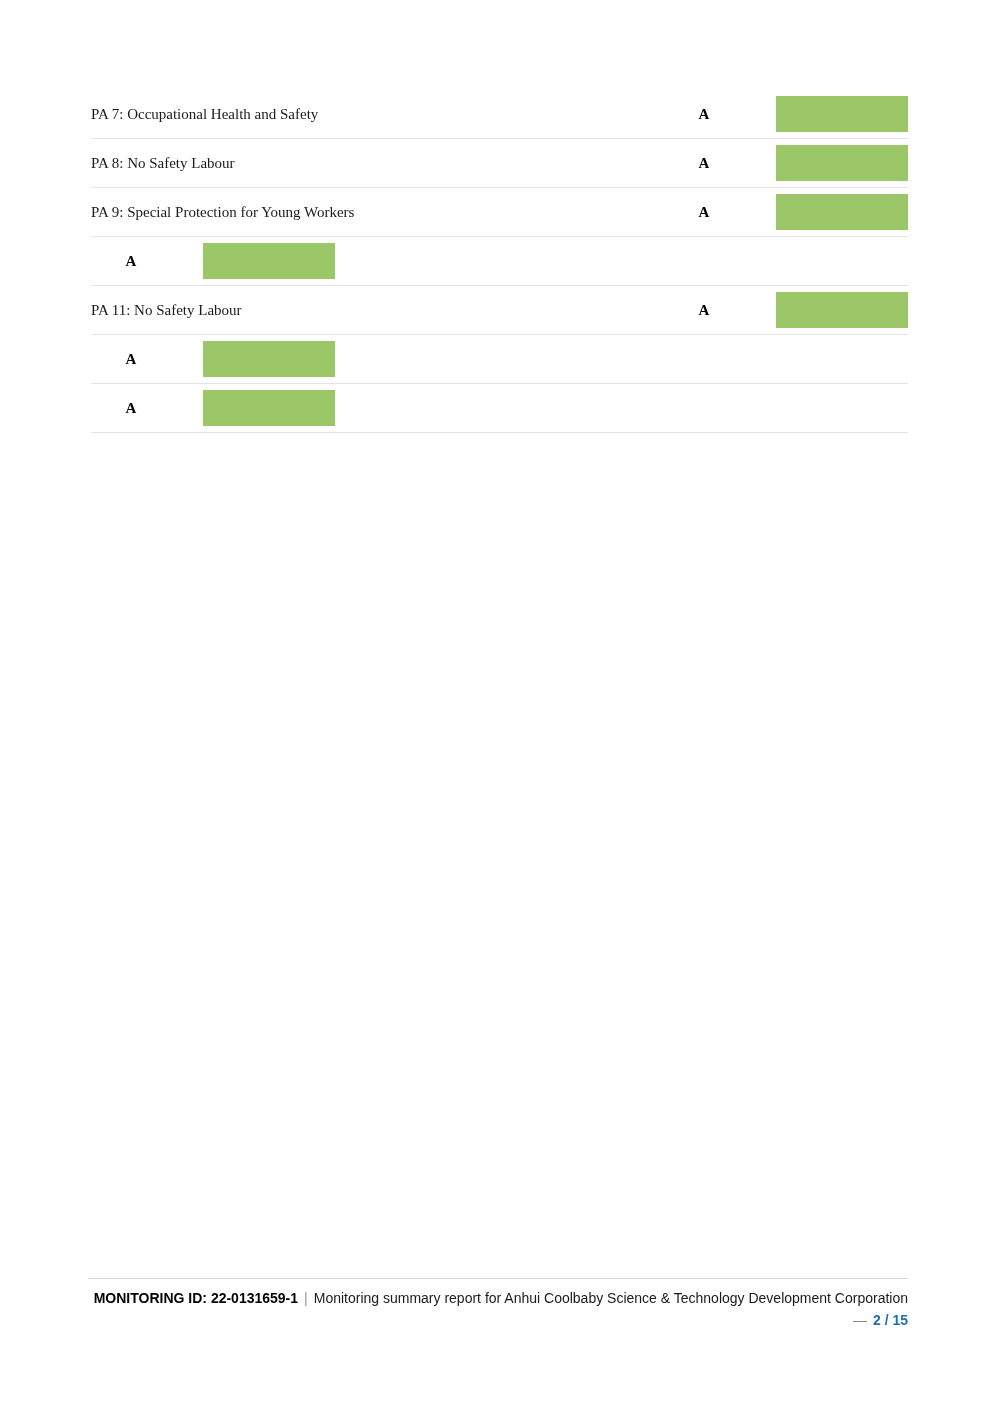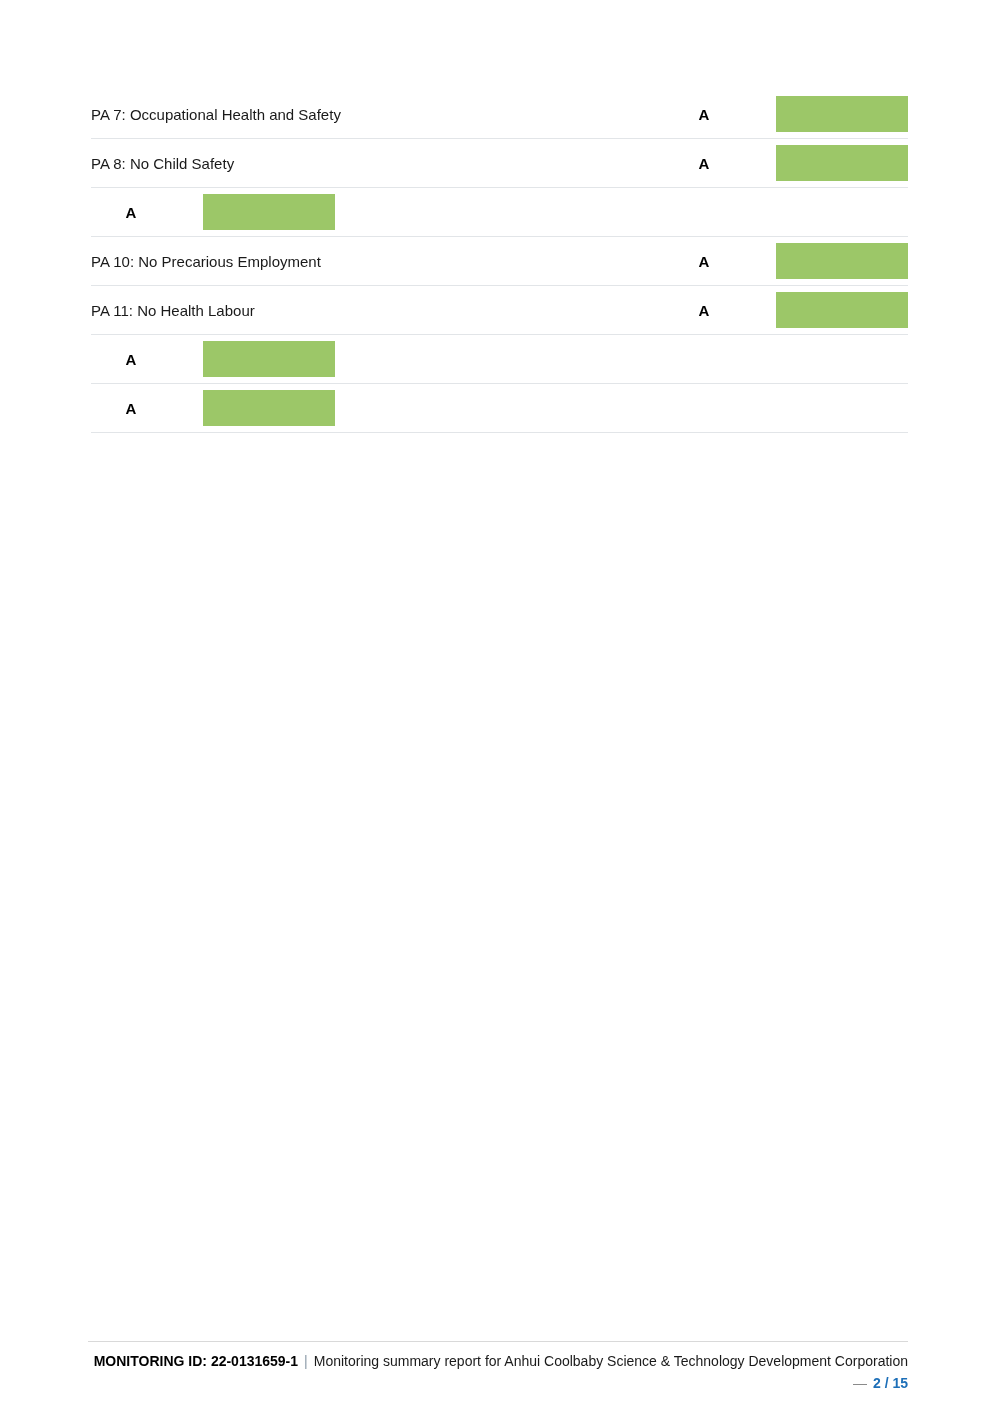--- a/index.html
+++ b/index.html
@@ -28,20 +28,21 @@
     position: absolute;
     top: 90px;
     left: 91px;
     width: 817px;
   }
   .row {
     display: flex;
     align-items: center;
     height: 49px;
     border-bottom: 1px solid var(--divider_gray);
+    font-family: Liberation Serif, serif;
   }
   .row .label {
     flex: 1;
     font-size: 15px;
     color: var(--text_black);
     white-space: nowrap;
     overflow: hidden;
   }
   .row .rating {
     width: 80px;
@@ -51,21 +52,21 @@
     color: #000000;
   }
   .row .bar {
     width: 132px;
     height: 36px;
     margin-left: 32px;
     background: var(--bar_green);
   }
   .footer {
     position: absolute;
-    top: 1341px;
+    top: 1278px;
     left: 88px;
     width: 820px;
     border-top: 1px solid #d9d9d9;
     padding-top: 8px;
     font-size: 14px;
     line-height: 22px;
     text-align: right;
     color: var(--text_black);
   }
   .footer .mon-id {
@@ -92,38 +93,38 @@
 
   <div class="ratings-table">
 
     <div class="row">
       <span class="label">PA 7: Occupational Health and Safety</span>
       <span class="rating">A</span>
       <span class="bar"></span>
     </div>
 
     <div class="row">
-      <span class="label">PA 8: No Child Safety</span>
+      <span class="label">PA 8: No Safety Labour</span>
+      <span class="rating">A</span>
+      <span class="bar"></span>
+    </div>
+
+    <div class="row">
+      <span class="label">PA 9: Special Protection for Young Workers</span>
       <span class="rating">A</span>
       <span class="bar"></span>
     </div>
 
     <div class="row">
       <span class="rating">A</span>
       <span class="bar"></span>
     </div>
 
     <div class="row">
-      <span class="label">PA 10: No Precarious Employment</span>
-      <span class="rating">A</span>
-      <span class="bar"></span>
-    </div>
-
-    <div class="row">
-      <span class="label">PA 11: No Health Labour</span>
+      <span class="label">PA 11: No Safety Labour</span>
       <span class="rating">A</span>
       <span class="bar"></span>
     </div>
 
     <div class="row">
       <span class="rating">A</span>
       <span class="bar"></span>
     </div>
 
     <div class="row">

